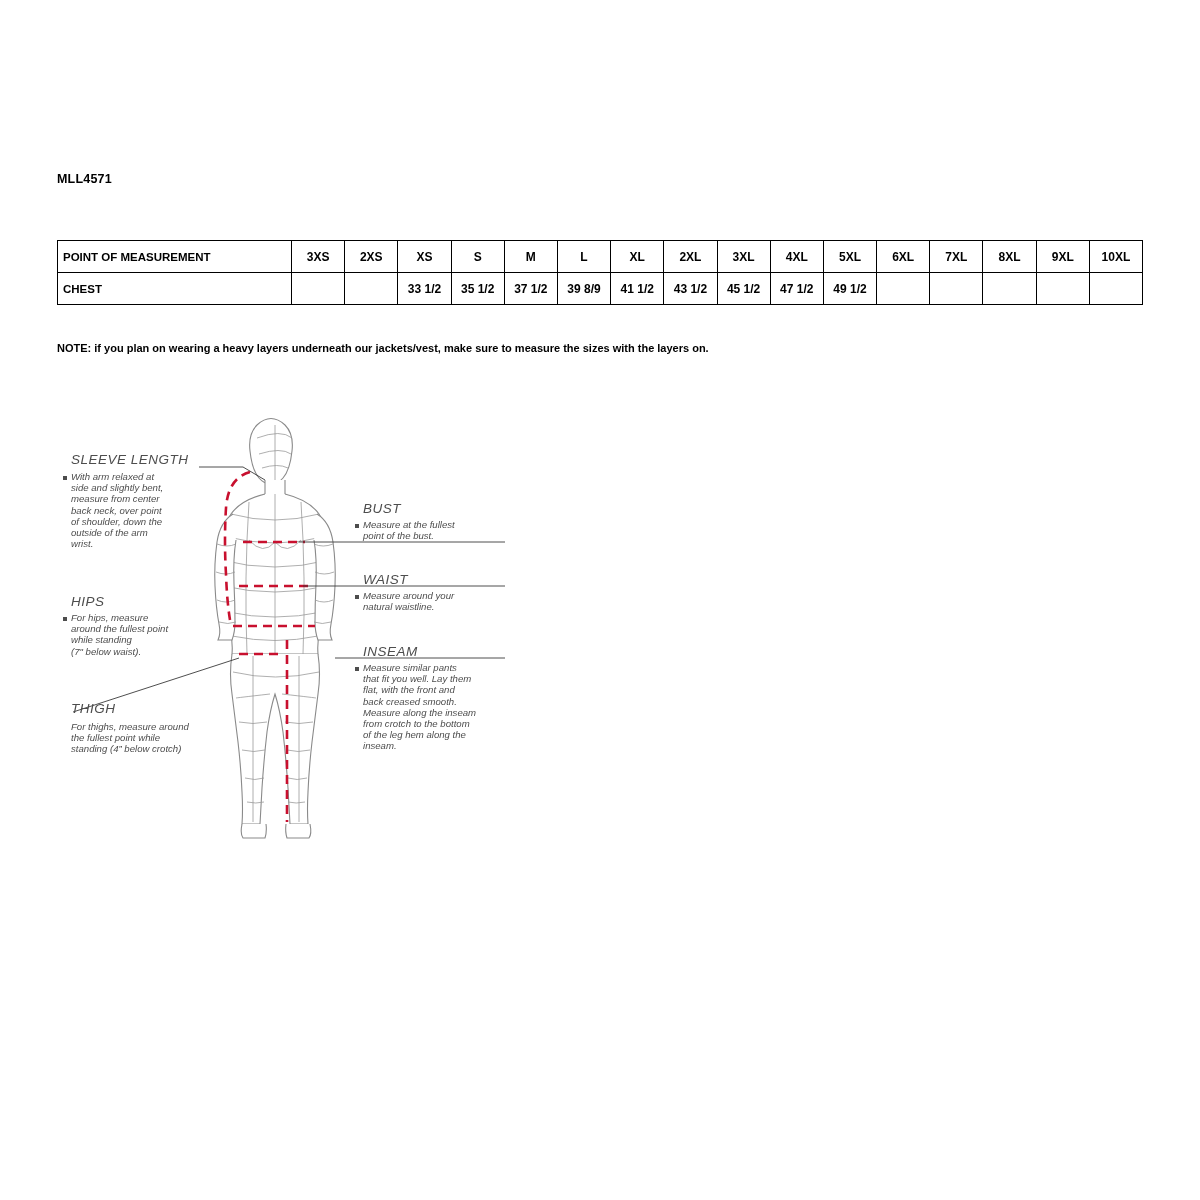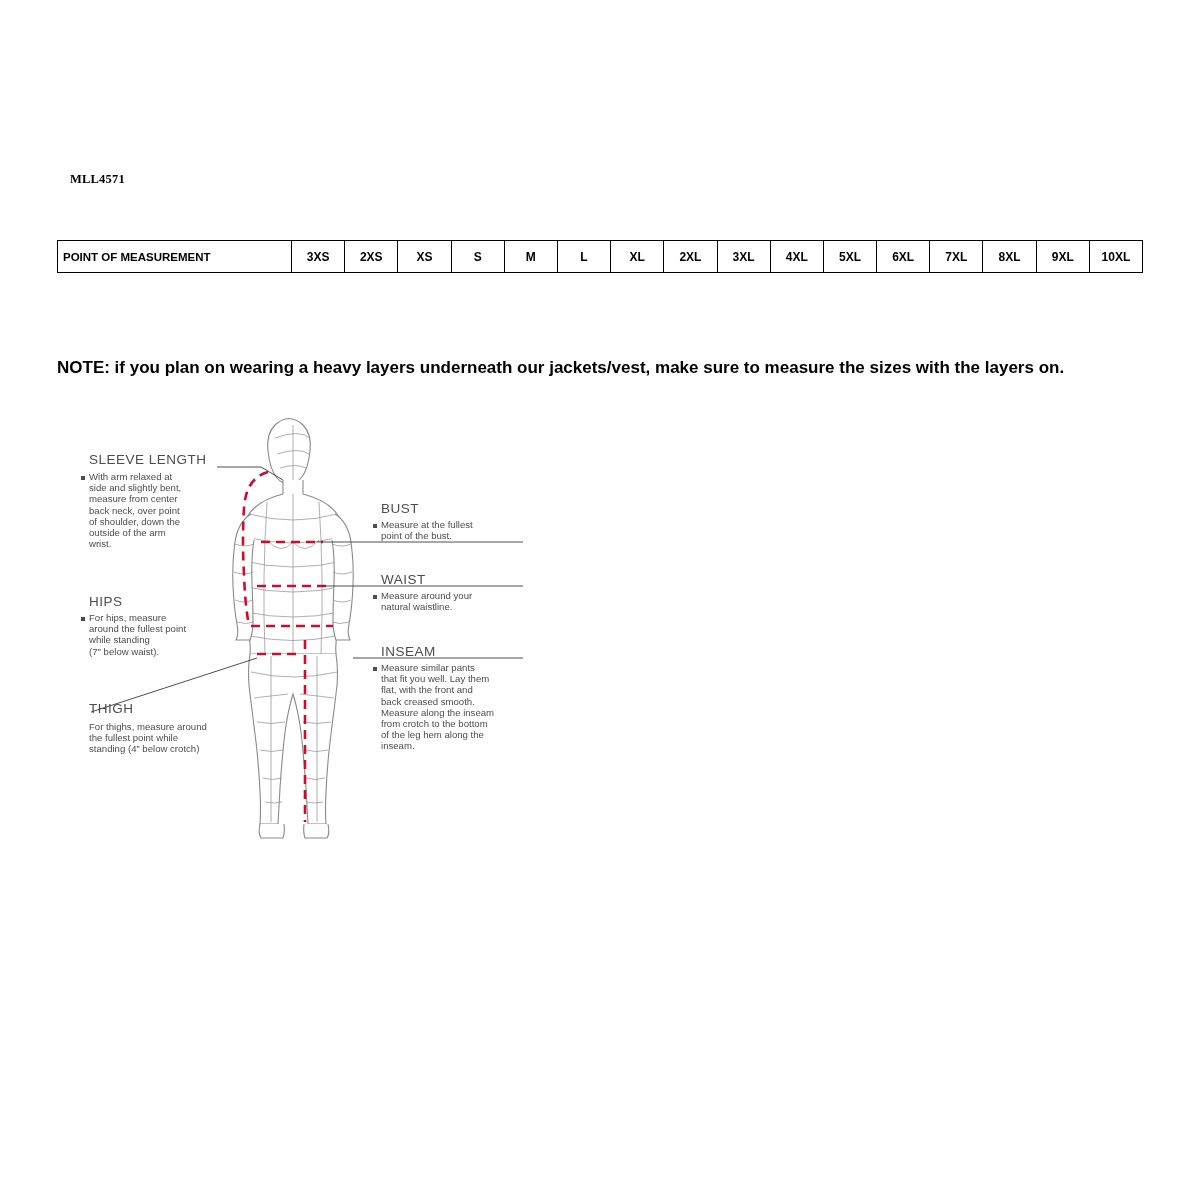--- a/index.html
+++ b/index.html
@@ -16,26 +16,25 @@
     overflow: hidden;
   }
   .page {
     position: absolute;
     left: 0; top: 0;
     width: 1200px;
     height: 1200px;
   }
   .sku {
     position: absolute;
-    left: 70px;
+    left: 57px;
     top: 172px;
     font-size: 12.5px;
     font-weight: bold;
     letter-spacing: 0.2px;
-    font-family: Liberation Serif, serif;
   }
   table.size-table {
     position: absolute;
     left: 57px;
     top: 240px;
     width: 1086px;
     border-collapse: collapse;
     table-layout: fixed;
   }
   table.size-table td, table.size-table th {
@@ -50,30 +49,31 @@
   table.size-table th.pom-head,
   table.size-table td.pom-cell {
     text-align: left;
     padding-left: 5px;
     font-size: 11.5px;
     font-weight: bold;
   }
   .note {
     position: absolute;
     left: 57px;
-    top: 358px;
-    font-size: 17px;
+    top: 342px;
+    font-size: 11px;
     font-weight: bold;
   }
   .figure-wrap {
     position: absolute;
-    left: 71px;
+    left: 53px;
     top: 410px;
     width: 520px;
     height: 450px;
+    font-style: italic;
   }
   .fig-svg { display: block; }
   .lbl-head {
     font-family: "Liberation Sans", sans-serif;
     font-size: 13.5px;
     fill: #4d4d4d;
     letter-spacing: 0.5px;
   }
   .lbl-body {
     font-family: "Liberation Sans", sans-serif;
@@ -109,20 +109,39 @@
         <th>4XL</th>
         <th>5XL</th>
         <th>6XL</th>
         <th>7XL</th>
         <th>8XL</th>
         <th>9XL</th>
         <th>10XL</th>
       </tr>
     </thead>
     <tbody>
+      <tr>
+        <td class="pom-cell">CHEST</td>
+        <td></td>
+        <td></td>
+        <td>33 1/2</td>
+        <td>35 1/2</td>
+        <td>37 1/2</td>
+        <td>39 8/9</td>
+        <td>41 1/2</td>
+        <td>43 1/2</td>
+        <td>45 1/2</td>
+        <td>47 1/2</td>
+        <td>49 1/2</td>
+        <td></td>
+        <td></td>
+        <td></td>
+        <td></td>
+        <td></td>
+      </tr>
     </tbody>
   </table>
 
   <div class="note">NOTE: if you plan on wearing a heavy layers underneath our jackets/vest, make sure to measure the sizes with the layers on.</div>
 
   <div class="figure-wrap">
     <svg class="fig-svg" width="520" height="450" viewBox="0 0 520 450" xmlns="http://www.w3.org/2000/svg">
 
       <g>
 

